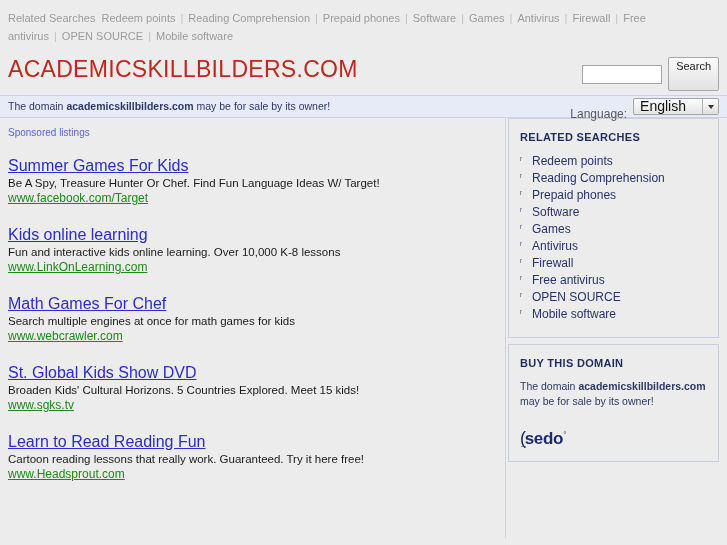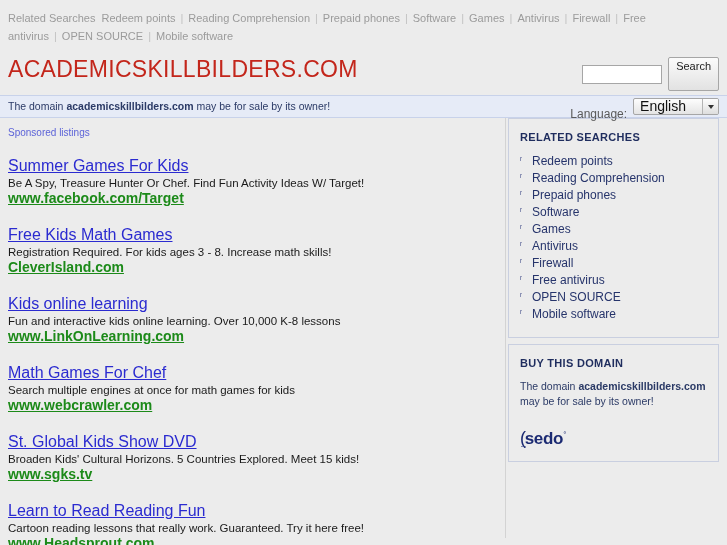--- a/index.html
+++ b/index.html
@@ -178,23 +178,23 @@
     display: inline-block;
     cursor: pointer;
   }
   .listing-desc {
     font-size: 11.5px;
     color: #1a1a1a;
     line-height: 15px;
     margin-top: 1px;
   }
   .listing-url {
-    font-size: 14px;
+    font-size: 12px;
     color: #1c8a19;
-    font-weight: bold;
+    font-weight: normal;
     text-decoration: underline;
     line-height: 15px;
     display: inline-block;
     cursor: pointer;
   }
 
   
   .panel {
     border: 1px solid #c9cfe0;
     background: #ececec;
@@ -302,27 +302,22 @@
   </div>
 </div>
 
 <div class="main">
 
   <div class="col-left">
     <div class="sponsored-label">Sponsored listings</div>
     <div id="listing-container">
         <div class="listing">
           <div><a class="listing-title">Summer Games For Kids</a></div>
-          <div class="listing-desc">Be A Spy, Treasure Hunter Or Chef. Find Fun Activity Ideas W/ Target!</div>
+          <div class="listing-desc">Be A Spy, Treasure Hunter Or Chef. Find Fun Language Ideas W/ Target!</div>
           <div><a class="listing-url">www.facebook.com/Target</a></div>
-        </div>
-        <div class="listing">
-          <div><a class="listing-title">Free Kids Math Games</a></div>
-          <div class="listing-desc">Registration Required. For kids ages 3 - 8. Increase math skills!</div>
-          <div><a class="listing-url">CleverIsland.com</a></div>
         </div>
         <div class="listing">
           <div><a class="listing-title">Kids online learning</a></div>
           <div class="listing-desc">Fun and interactive kids online learning. Over 10,000 K-8 lessons</div>
           <div><a class="listing-url">www.LinkOnLearning.com</a></div>
         </div>
         <div class="listing">
           <div><a class="listing-title">Math Games For Chef</a></div>
           <div class="listing-desc">Search multiple engines at once for math games for kids</div>
           <div><a class="listing-url">www.webcrawler.com</a></div>

